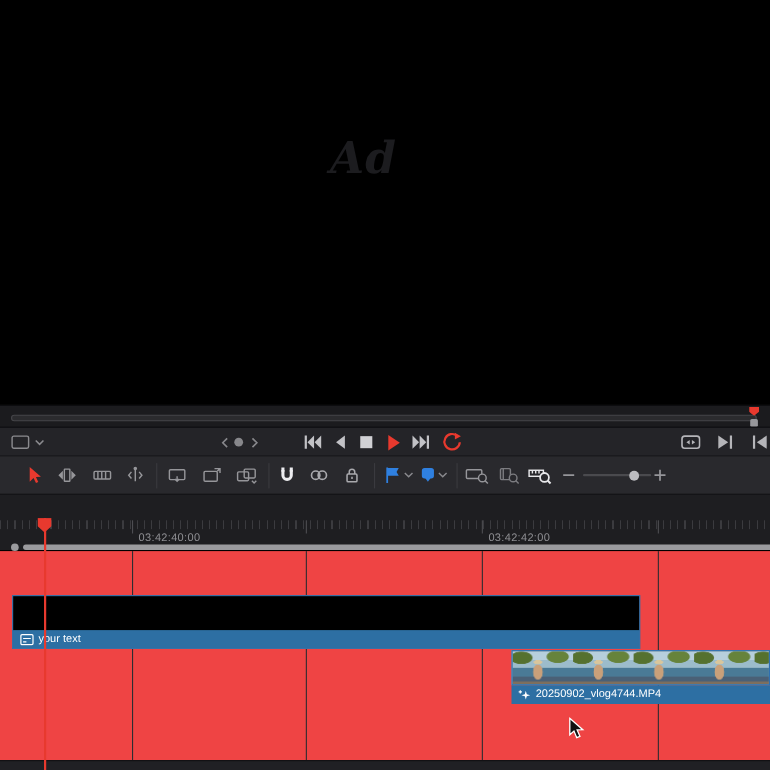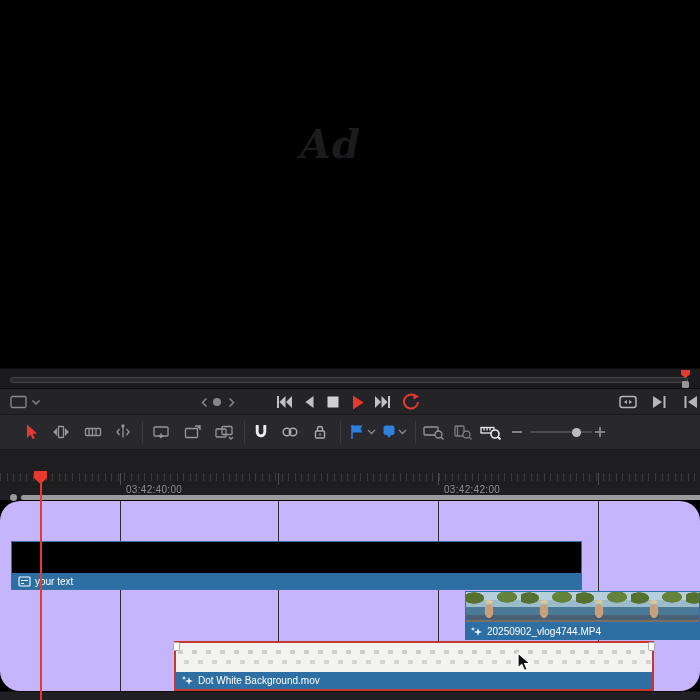--- a/index.html
+++ b/index.html
@@ -25,21 +25,21 @@
   .vdiv{position:absolute;top:6px;width:1px;height:23px;background:#3a3a3f;}
   
   #ruler{left:0;top:449px;width:700px;height:51px;background:#1e1e21;border-top:1px solid #141417;box-sizing:border-box;}
   #minor-ticks{left:0;top:23px;width:700px;height:8px;
     background:repeating-linear-gradient(90deg,#3b3b3f 0 1px,transparent 1px 6.55px);}
   .major-tick{position:absolute;top:23px;width:1px;height:12px;background:#4d4d52;}
   .tc-label{position:absolute;top:34px;font-size:10px;color:#8e8e92;letter-spacing:.3px;}
   #scroll-dot{left:10px;top:494px;width:7px;height:7px;border-radius:50%;background:#9b9b9e;}
   #scrollbar{left:21px;top:495px;width:679px;height:5px;border-radius:3px 0 0 3px;background:#9b9b9e;}
   
-  #tracks{left:0;top:501px;width:700px;height:190px;background:#c4b5fd;border-radius:20px;}
+  #tracks{left:0;top:501px;width:700px;height:190px;background:#ef4444;}
   .gridline{position:absolute;top:0;width:1px;height:190px;background:#2d2d31;}
   #bottom-strip{left:0;top:691px;width:700px;height:9px;background:#202024;border-top:1px solid #111113;box-sizing:border-box;}
   
   .clip-label{height:16px;background:#2d6fa3;display:flex;align-items:center;gap:4px;padding-left:6px;
               color:#fff;font-size:10px;white-space:nowrap;overflow:hidden;}
   #clip-title{left:11px;top:40px;width:571px;height:49px;border:1px solid #3a6fa5;box-sizing:border-box;background:#2d6fa3;}
   #clip-title .thumb{width:100%;height:31px;background:#000;}
   #clip-vlog{left:465px;top:90px;width:235px;height:49px;}
   #vlog-thumbs{width:100%;height:32px;border:1px solid #2e6fb0;box-sizing:border-box;
     background-color:#8fb3c2;
@@ -327,33 +327,20 @@
       <div class="clip-label" style="height:17px;">
         <svg width="12" height="12" viewBox="0 0 12 12">
             <path d="M7 2 L7.9 5.1 L11 6 L7.9 6.9 L7 10 L6.1 6.9 L3 6 L6.1 5.1 Z" fill="#fff"></path>
             <line x1="2" y1="1.5" x2="2" y2="4.5" stroke="#fff" stroke-width="1"></line>
             <line x1="0.5" y1="3" x2="3.5" y2="3" stroke="#fff" stroke-width="1"></line>
           </svg>
         <span>20250902_vlog4744.MP4</span>
       </div>
     </div>
 
-    <div id="clip-dot" class="abs">
-      <div id="dot-thumb"></div>
-      <div class="clip-label" style="height:17px;">
-        <svg width="12" height="12" viewBox="0 0 12 12">
-            <path d="M7 2 L7.9 5.1 L11 6 L7.9 6.9 L7 10 L6.1 6.9 L3 6 L6.1 5.1 Z" fill="#fff"></path>
-            <line x1="2" y1="1.5" x2="2" y2="4.5" stroke="#fff" stroke-width="1"></line>
-            <line x1="0.5" y1="3" x2="3.5" y2="3" stroke="#fff" stroke-width="1"></line>
-          </svg>
-        <span>Dot White Background.mov</span>
-      </div>
-      <div class="trim-handle" style="left:-3px;"></div>
-      <div class="trim-handle" style="right:-3px;"></div>
-    </div>
   </div>
 
   <div id="bottom-strip" class="abs"></div>
 
   <div id="playhead-line" class="abs"></div>
   <div id="playhead-head" class="abs"></div>
 
   <div id="cursor" class="abs">
     <svg width="15" height="21" viewBox="0 0 15 21">
         <path d="M1 1 L1 16 L4.8 12.6 L7.3 18.6 L10.2 17.4 L7.7 11.6 L12.8 11.4 Z" fill="#111" stroke="#fff" stroke-width="1.2"></path>

